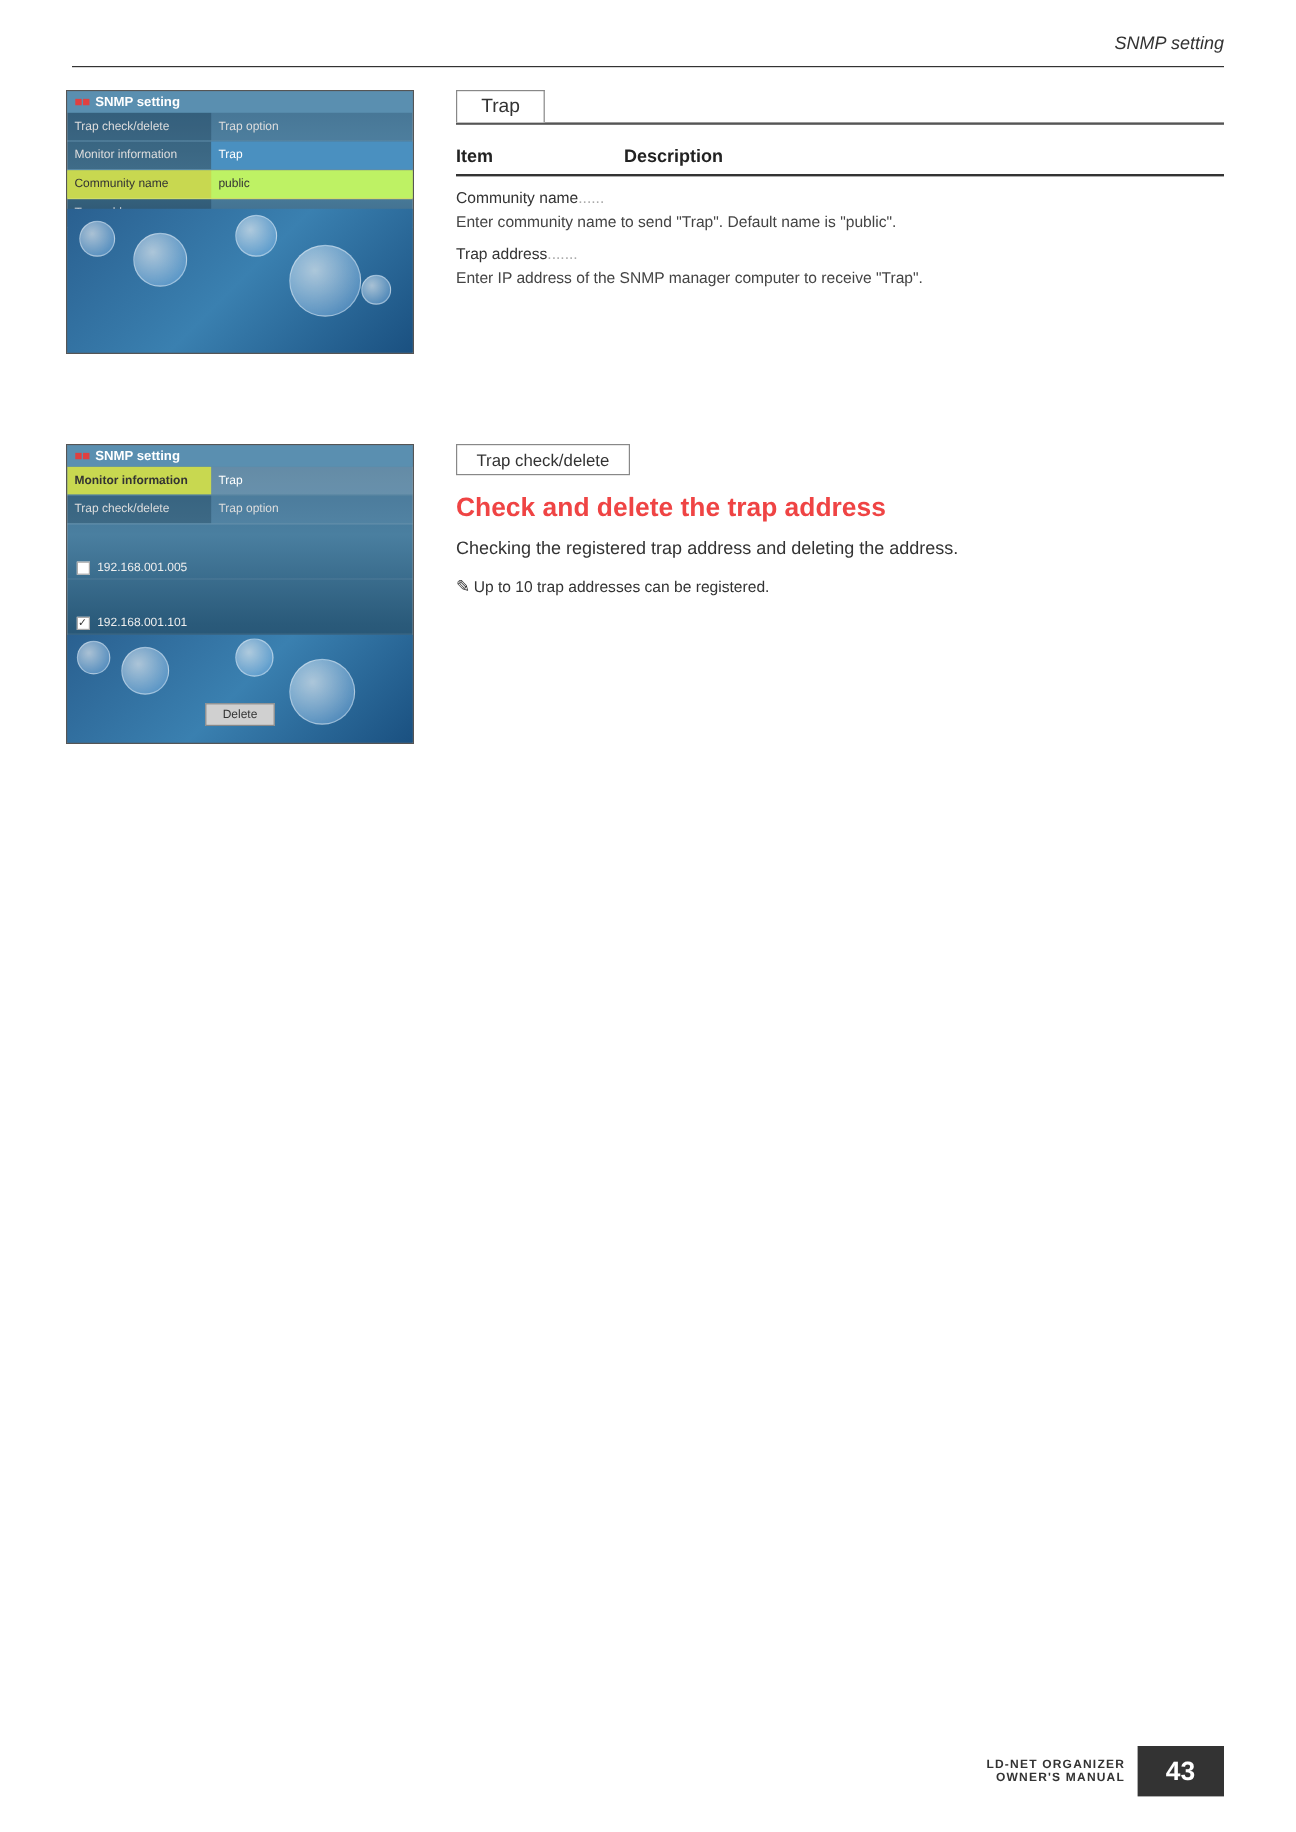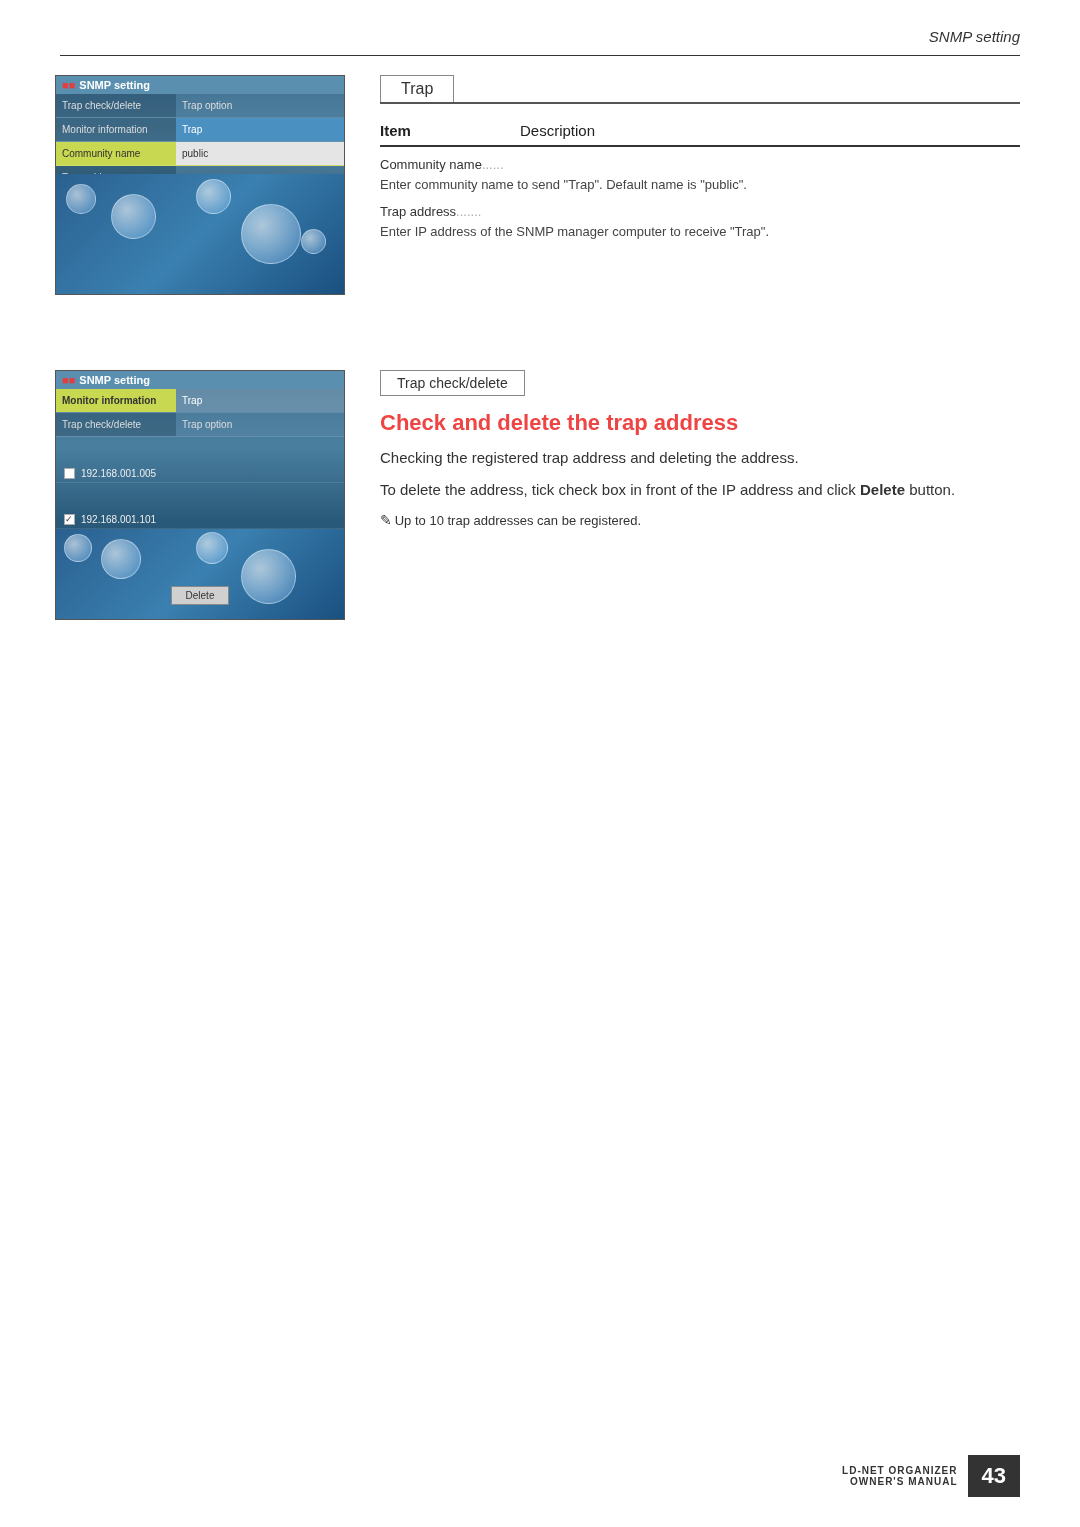--- a/index.html
+++ b/index.html
@@ -155,21 +155,21 @@
     }
     .th-item {
       width: 140px;
       font-size: 15px;
       font-weight: bold;
       color: #222;
     }
     .th-desc {
       flex: 1;
       font-size: 15px;
-      font-weight: normal;
+      font-weight: bold;
       color: #222;
     }
 
     .desc-row {
       display: flex;
       margin-bottom: 8px;
       font-size: 13px;
       color: #333;
       line-height: 1.5;
       flex-direction: column;
@@ -359,21 +359,21 @@
       font-size: 10px;
       font-weight: bold;
       color: #333;
       letter-spacing: 1px;
     }
     .footer-page-num {
       background: #333;
       color: #fff;
       font-size: 22px;
       font-weight: bold;
-      padding: 8px 14px;
+      padding: 8px 24px;
       min-width: 50px;
       text-align: center;
     }
 
     
     .bub {
       position: absolute;
       border-radius: 50%;
       background: radial-gradient(circle at 35% 35%, rgba(255,255,255,0.6), rgba(100,180,255,0.3));
       border: 1px solid rgba(255,255,255,0.4);
@@ -400,21 +400,21 @@
       <div class="nav-right">Trap option</div>
     </div>
 
     <div class="nav-row">
       <div class="nav-left">Monitor information</div>
       <div class="nav-right selected">Trap</div>
     </div>
 
     <div class="nav-row nav-row-community">
       <div class="nav-left active">Community name</div>
-      <div class="nav-right" style="background:#e5e5e5; color:#333;">public</div>
+      <div class="nav-right" style="background:#bef264; color:#333;">public</div>
     </div>
 
     <div class="nav-row">
       <div class="nav-left">Trap address</div>
       <div class="nav-right"></div>
     </div>
   </div>
 
   <div class="panel-bg-area">
     <div class="bub" style="width:45px;height:45px;top:20px;left:55px;"></div>
@@ -485,23 +485,20 @@
   </div>
 
   <div class="content-area-2">
     
     <div class="section-tab-2">Trap check/delete</div>
     
     <div class="section-h2">Check and delete the trap address</div>
     
     <div class="section-body-text">Checking the registered trap address and deleting the address.</div>
     
-    <div class="section-body-text">
-      <span>To delete the address, tick check box in front of the IP address and click </span><strong>Delete</strong><span> button.</span>
-    </div>
     
     <div class="note-text">
       <span class="note-icon">✎</span><span>Up to 10 trap addresses can be registered.</span>
     </div>
   </div>
 
 </div>
 
 <div class="page-footer">
   <div class="footer-brand">

